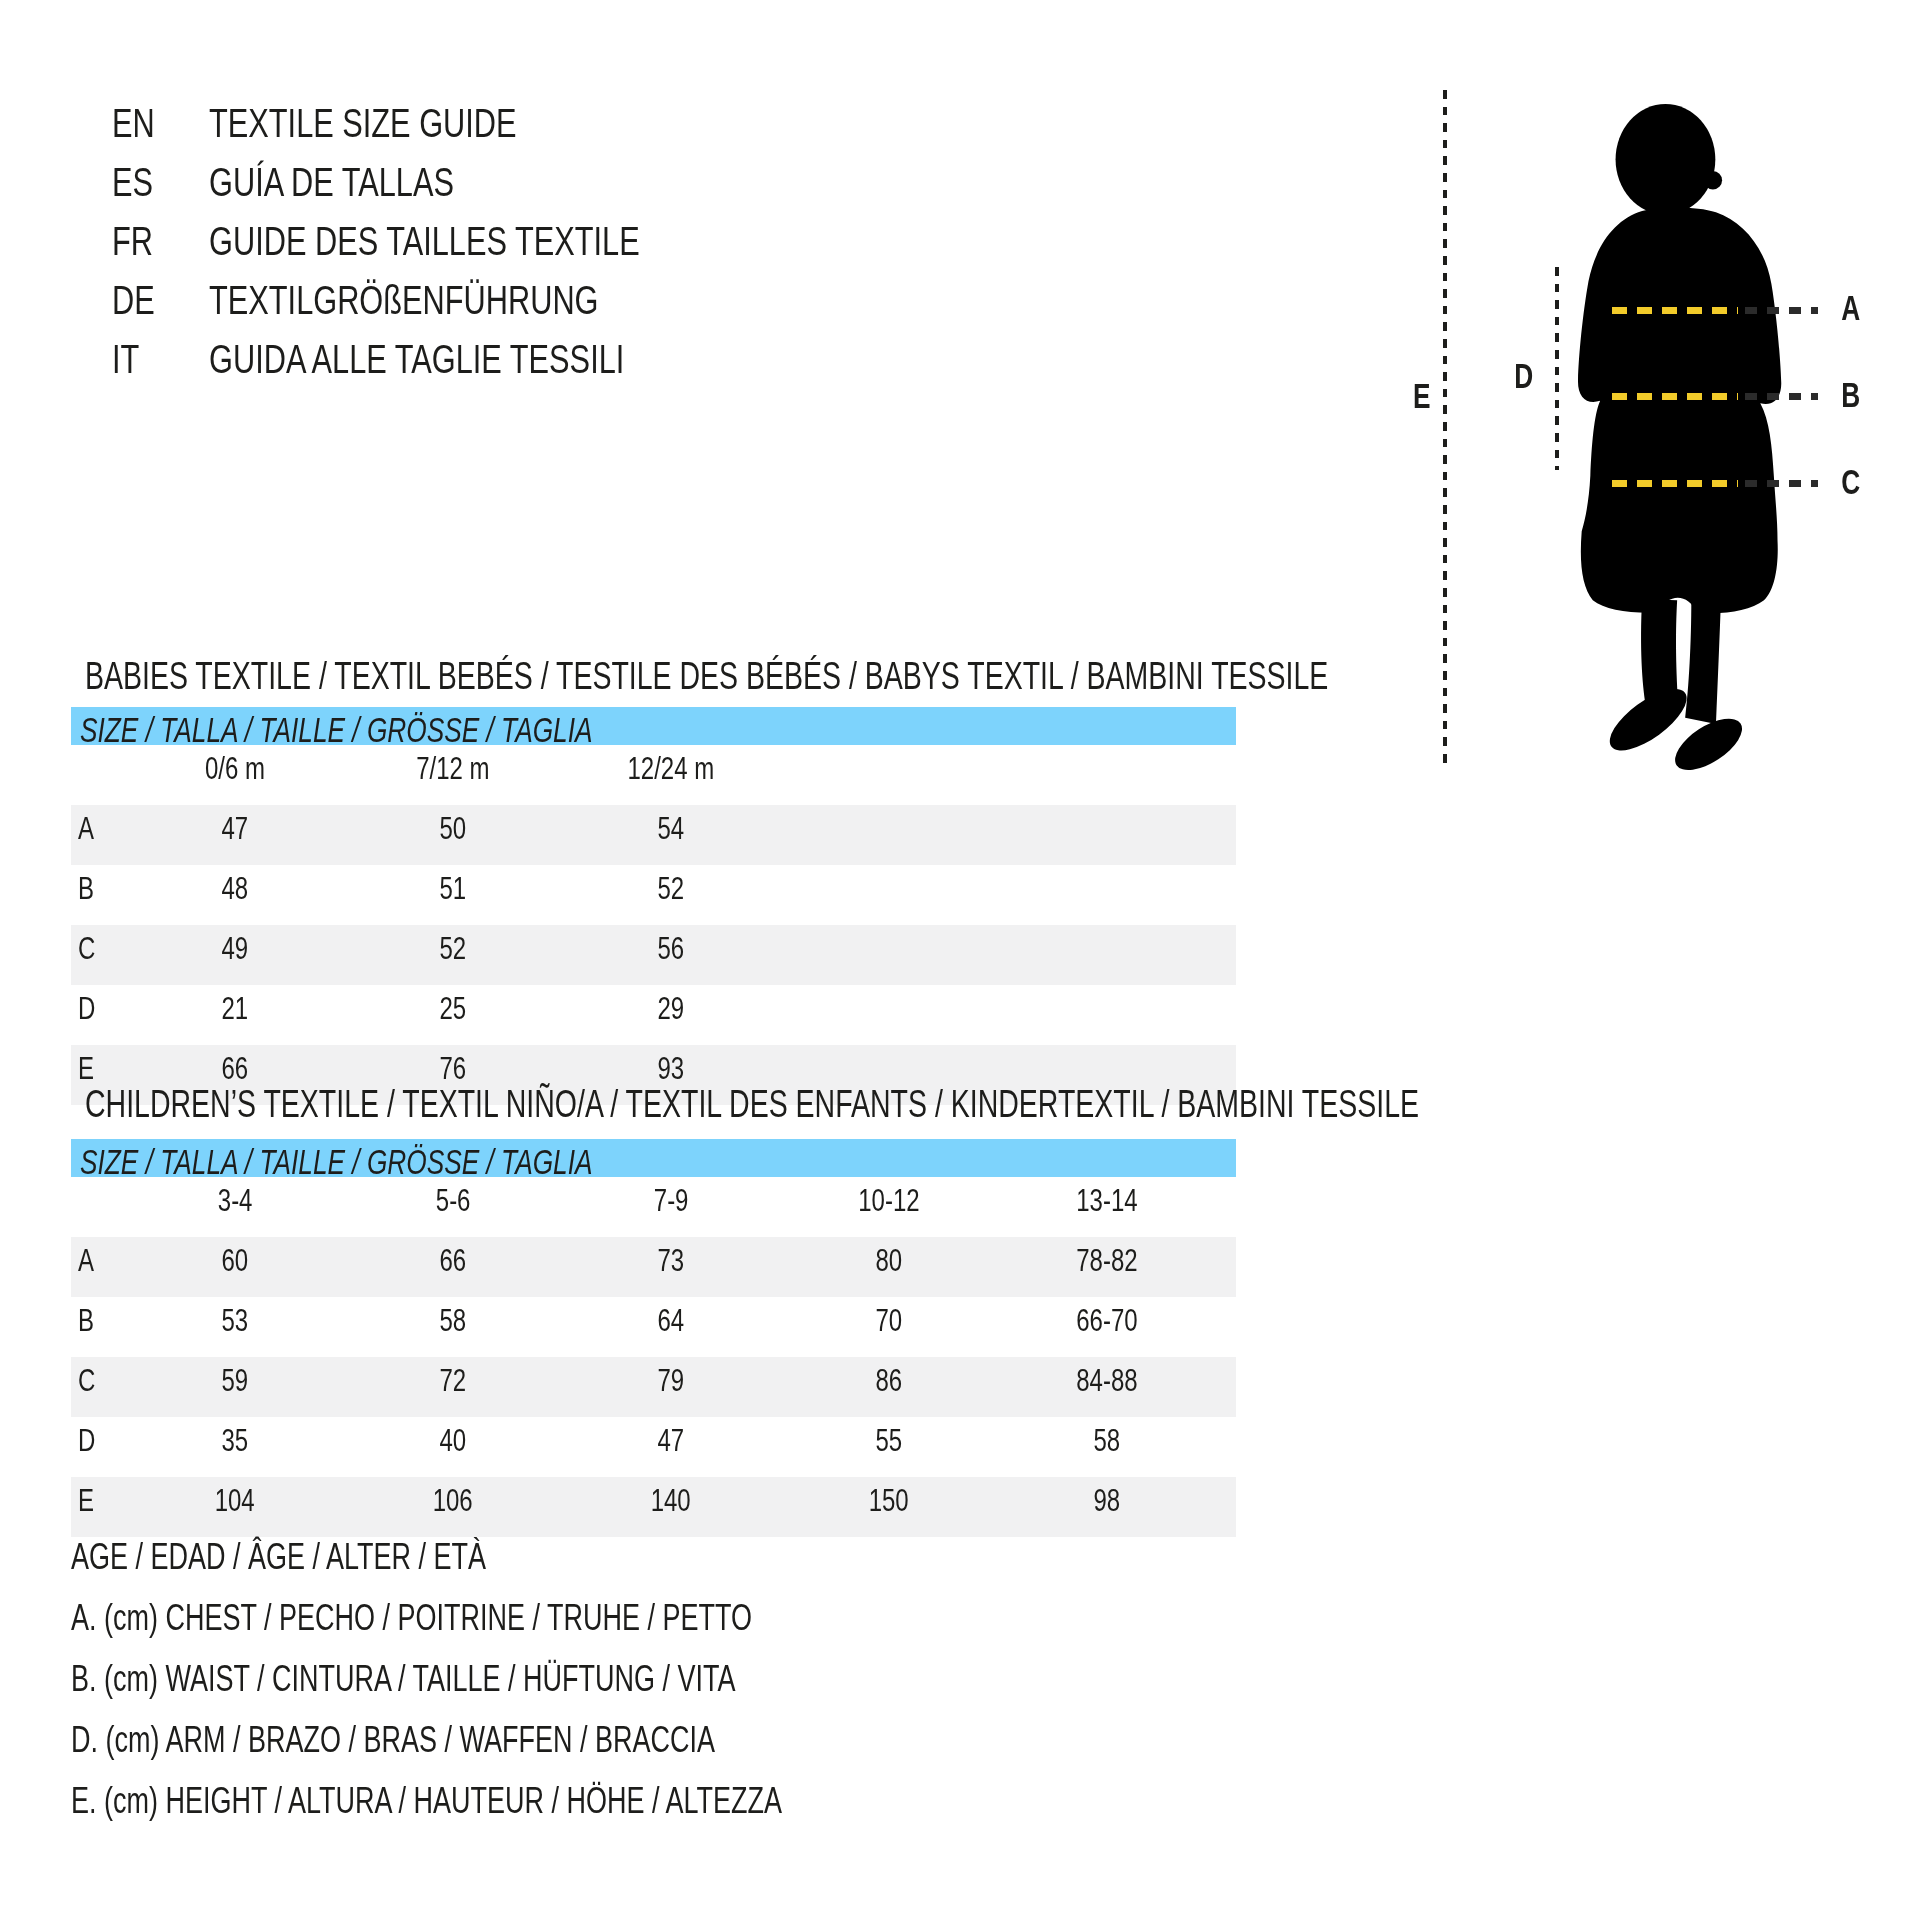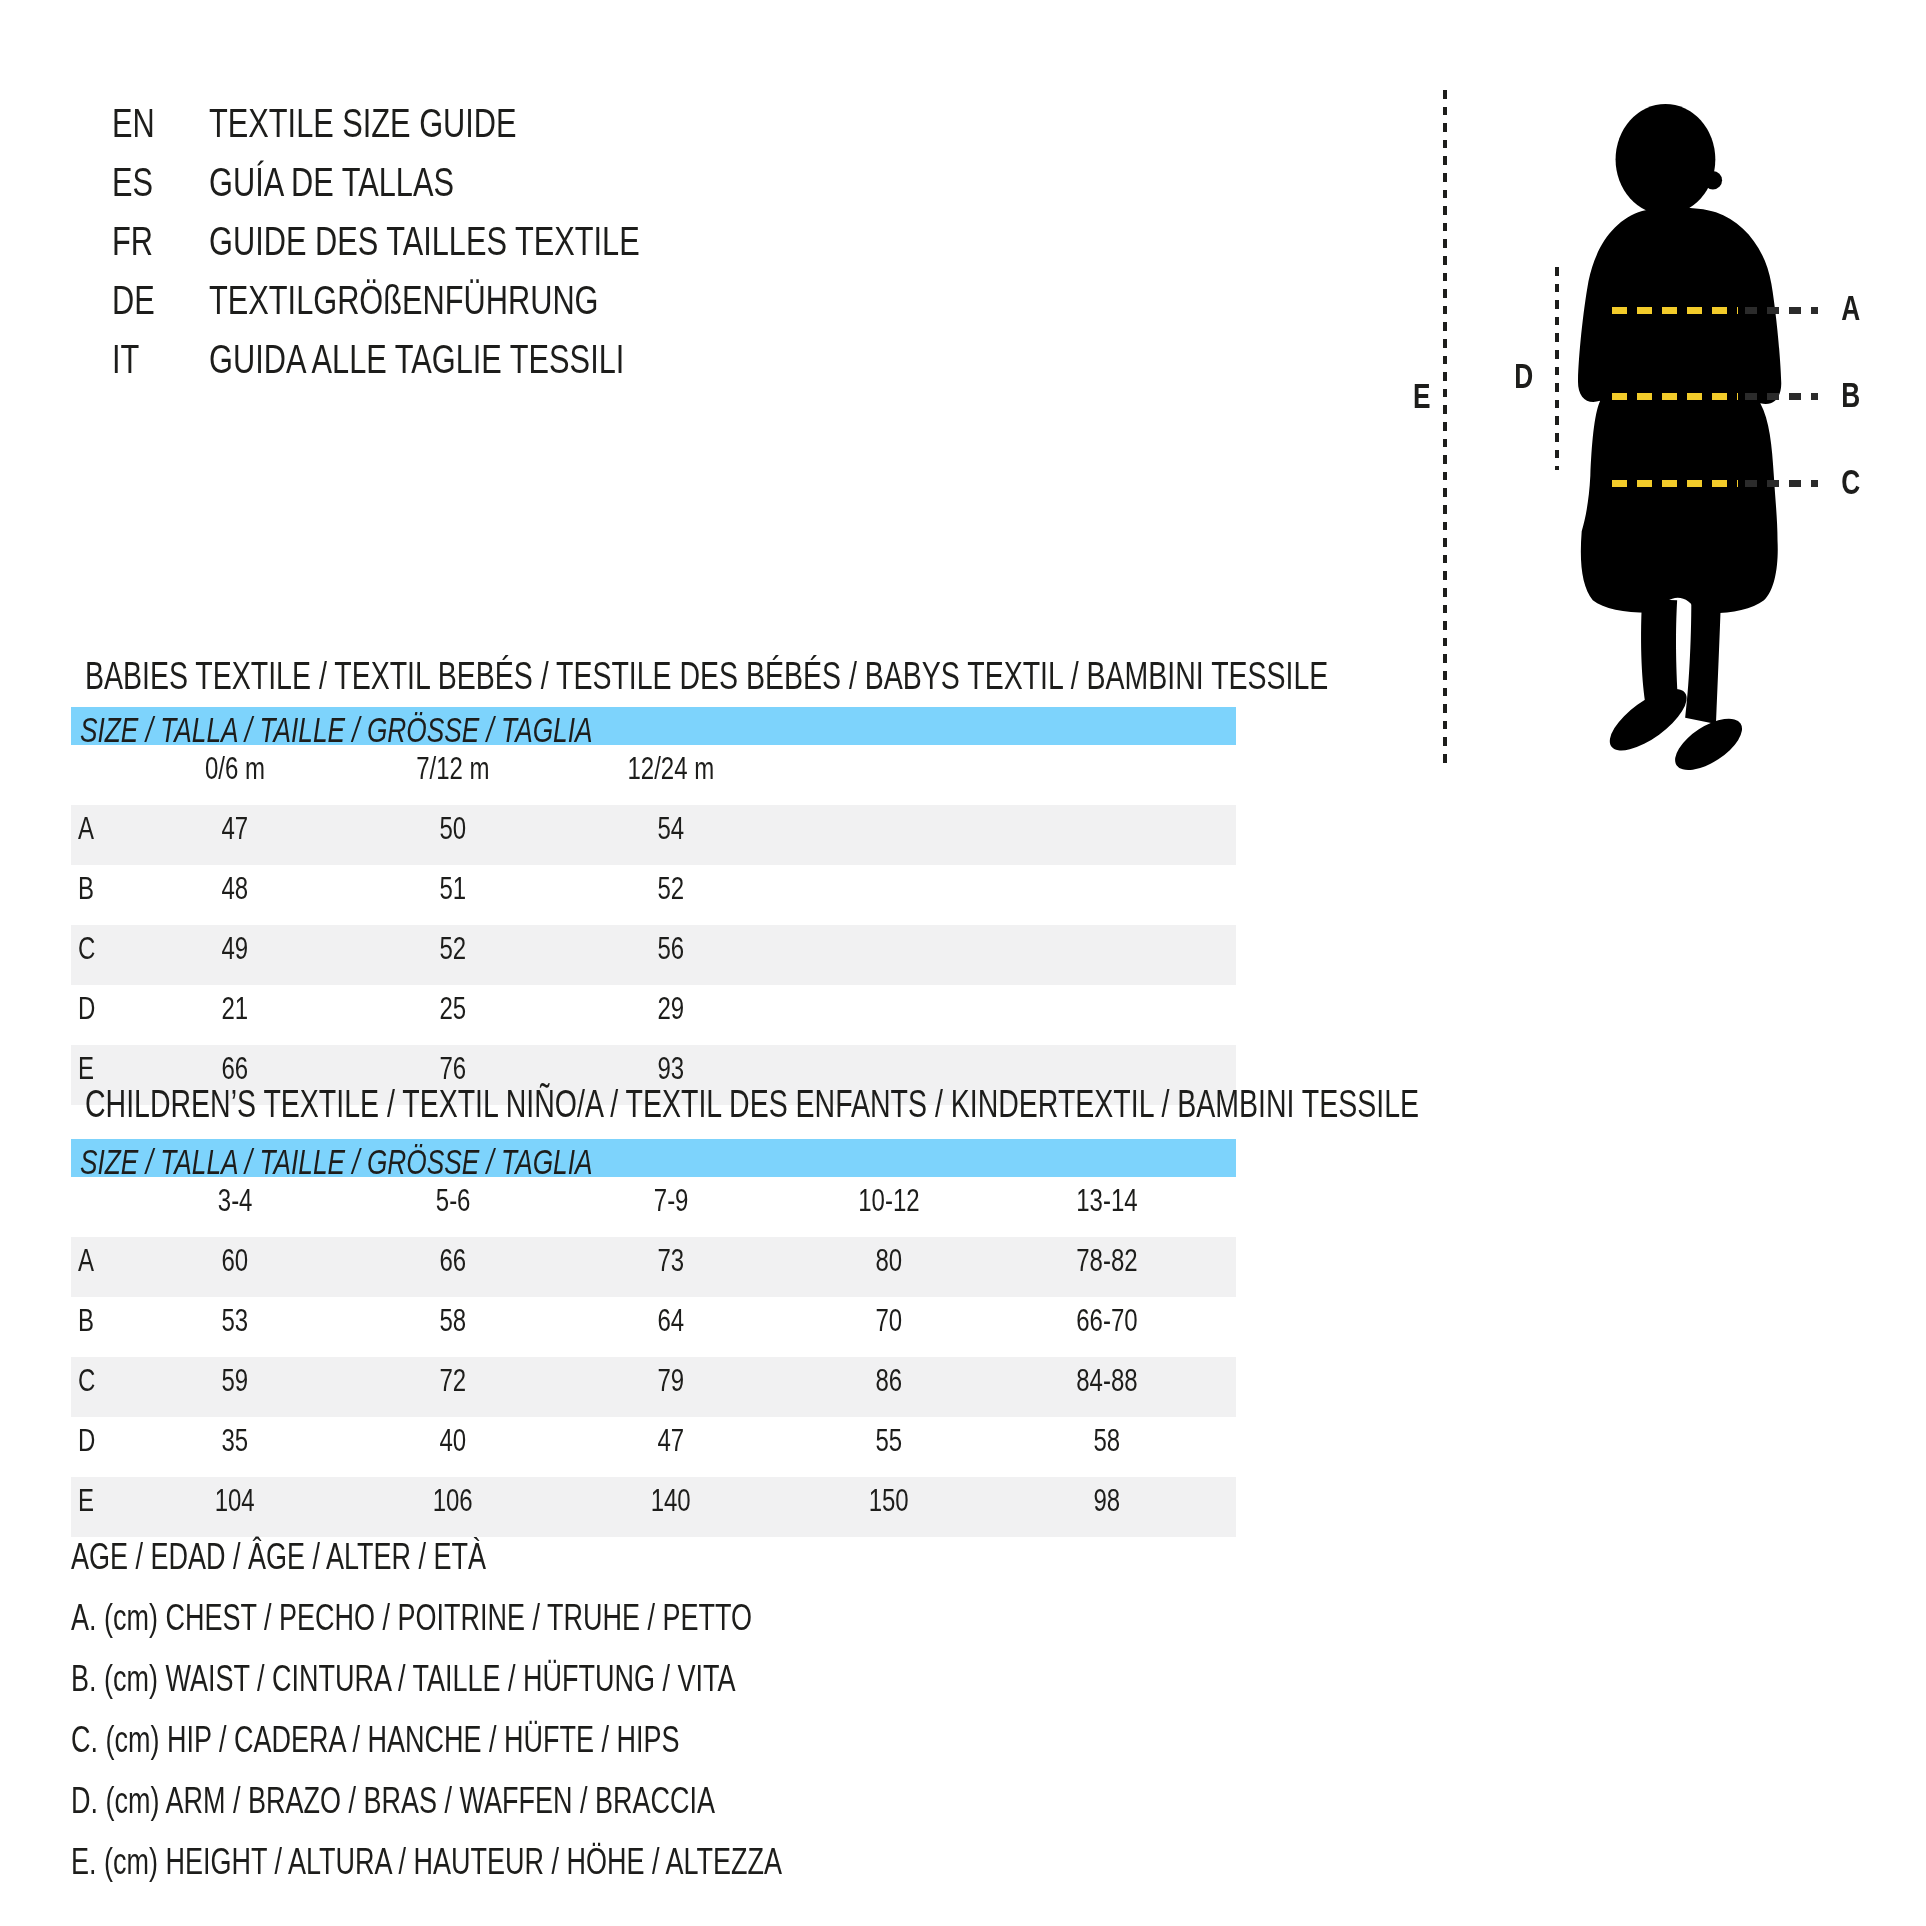--- a/index.html
+++ b/index.html
@@ -249,19 +249,18 @@
       <span class="cell"><span class="cond-c">150</span></span>
       <span class="cell"><span class="cond-c">98</span></span>
       <span class="cell"></span>
     </div>
   </div>
 
   <section class="abs legend">
     <div class="legend-line"><span class="cond">AGE / EDAD / ÂGE / ALTER / ETÀ</span></div>
     <div class="legend-line"><span class="cond">A. (cm) CHEST / PECHO / POITRINE / TRUHE / PETTO</span></div>
     <div class="legend-line"><span class="cond">B. (cm) WAIST / CINTURA / TAILLE / HÜFTUNG / VITA</span></div>
-    <div class="legend-line"><span class="cond">C. (cm) HIP / CADERA / HANCHE / HÜFTE / HIPS</span></div>
     <div class="legend-line"><span class="cond">D. (cm) ARM / BRAZO / BRAS / WAFFEN / BRACCIA</span></div>
     <div class="legend-line"><span class="cond">E. (cm) HEIGHT / ALTURA / HAUTEUR / HÖHE / ALTEZZA</span></div>
   </section>
 
 </div>
 
 
 </body></html>

